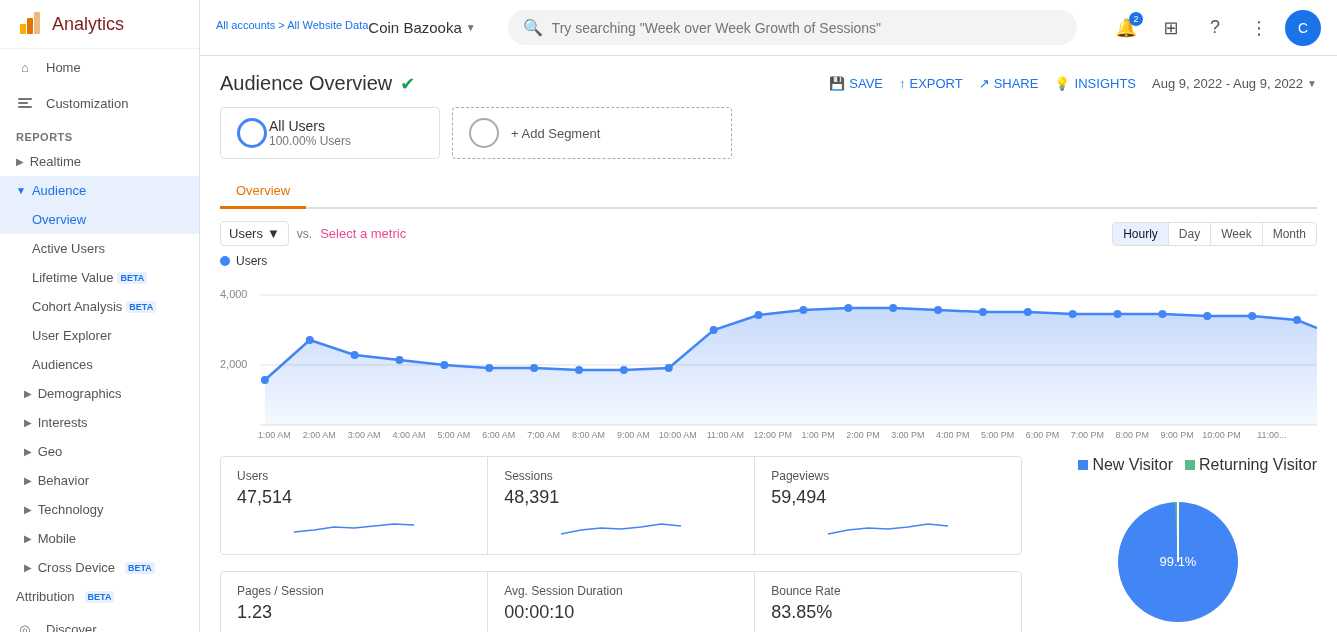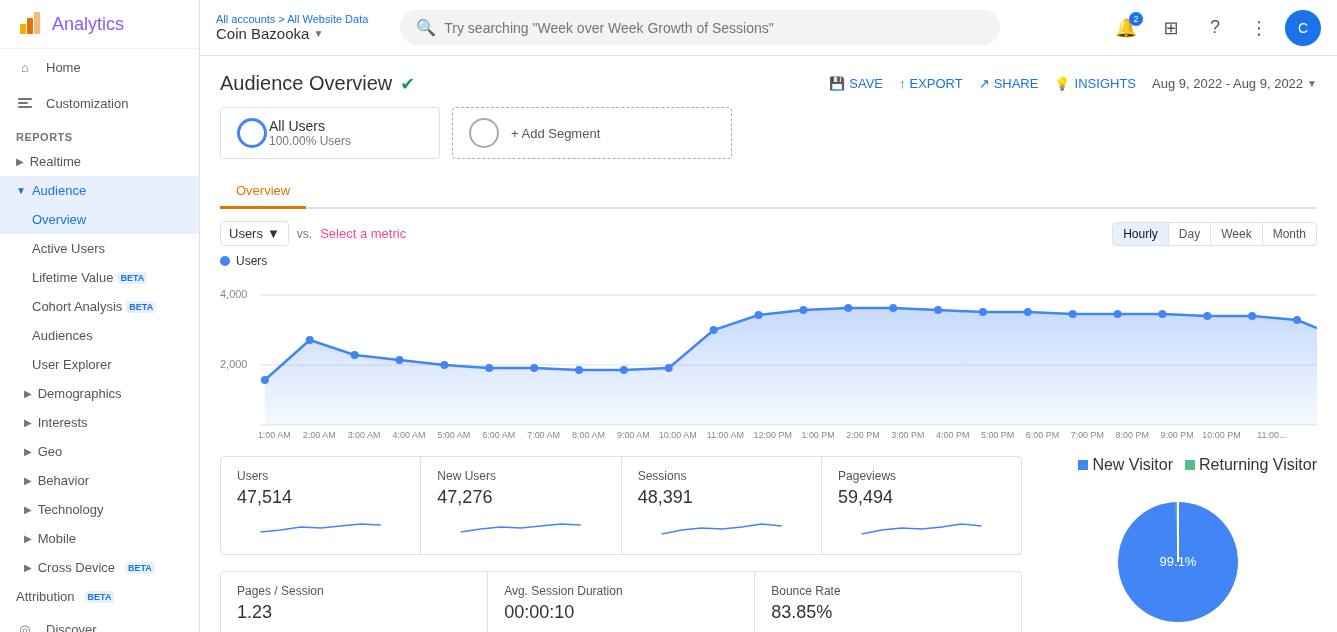--- a/index.html
+++ b/index.html
@@ -18,21 +18,21 @@
     }
     .sidebar-logo {
       display: flex;
       align-items: center;
       padding: 10px 16px;
       border-bottom: 1px solid #f0f0f0;
       gap: 8px;
     }
     .sidebar-title {
       font-size: 18px;
-      color: #8b5cf6;
+      color: #7f1d1d;
       font-weight: 400;
     }
     .sidebar-nav-item {
       display: flex;
       align-items: center;
       padding: 9px 16px;
       cursor: pointer;
       gap: 12px;
       color: #555;
       font-size: 13px;
@@ -86,21 +86,21 @@
     
     .topbar {
       display: flex;
       align-items: center;
       padding: 6px 16px;
       border-bottom: 1px solid #e0e0e0;
       background: #fff;
       gap: 16px;
       min-height: 56px;
     }
-    .breadcrumb-area { display: flex; flex-direction: column; }
+    .breadcrumb-area { display: flex; }
     .breadcrumb { font-size: 11px; color: #1a73e8; }
     .account-selector {
       display: flex;
       align-items: center;
       gap: 4px;
       font-size: 15px;
       font-weight: 500;
       color: #333;
       cursor: pointer;
     }
@@ -429,24 +429,24 @@
   </div>
   <div class="sidebar-sub-item">
     <span>Lifetime Value</span>
     <span class="beta-badge">BETA</span>
   </div>
   <div class="sidebar-sub-item">
     <span>Cohort Analysis</span>
     <span class="beta-badge">BETA</span>
   </div>
   <div class="sidebar-sub-item">
+    <span>User Explorer</span>
+  </div>
+  <div class="sidebar-sub-item">
     <span>Audiences</span>
-  </div>
-  <div class="sidebar-sub-item">
-    <span>User Explorer</span>
   </div>
   <div class="collapsible-item" style="padding-left:24px;">
     <span class="arrow">▶</span>
     <span>Demographics</span>
   </div>
   <div class="collapsible-item" style="padding-left:24px;">
     <span class="arrow">▶</span>
     <span>Interests</span>
   </div>
   <div class="collapsible-item" style="padding-left:24px;">
@@ -680,29 +680,20 @@
           <div class="metric-card">
             <div class="metric-label">Users</div>
             <div class="metric-value">47,514</div>
             <div class="metric-sparkline">
               <svg width="100%" height="30" viewBox="0 0 120 30">
                   <polyline points="0,20 20,18 40,15 60,16 80,14 100,12 120,13" fill="none" stroke="#4285f4" stroke-width="1.5"></polyline>
                 </svg>
             </div>
           </div>
           <div class="metric-card">
-            <div class="metric-label">New Users</div>
-            <div class="metric-value">47,276</div>
-            <div class="metric-sparkline">
-              <svg width="100%" height="30" viewBox="0 0 120 30">
-                  <polyline points="0,20 20,17 40,15 60,16 80,14 100,12 120,13" fill="none" stroke="#4285f4" stroke-width="1.5"></polyline>
-                </svg>
-            </div>
-          </div>
-          <div class="metric-card">
             <div class="metric-label">Sessions</div>
             <div class="metric-value">48,391</div>
             <div class="metric-sparkline">
               <svg width="100%" height="30" viewBox="0 0 120 30">
                   <polyline points="0,22 20,18 40,16 60,17 80,15 100,12 120,14" fill="none" stroke="#4285f4" stroke-width="1.5"></polyline>
                 </svg>
             </div>
           </div>
           <div class="metric-card" style="border-right:none;">
             <div class="metric-label">Pageviews</div>

